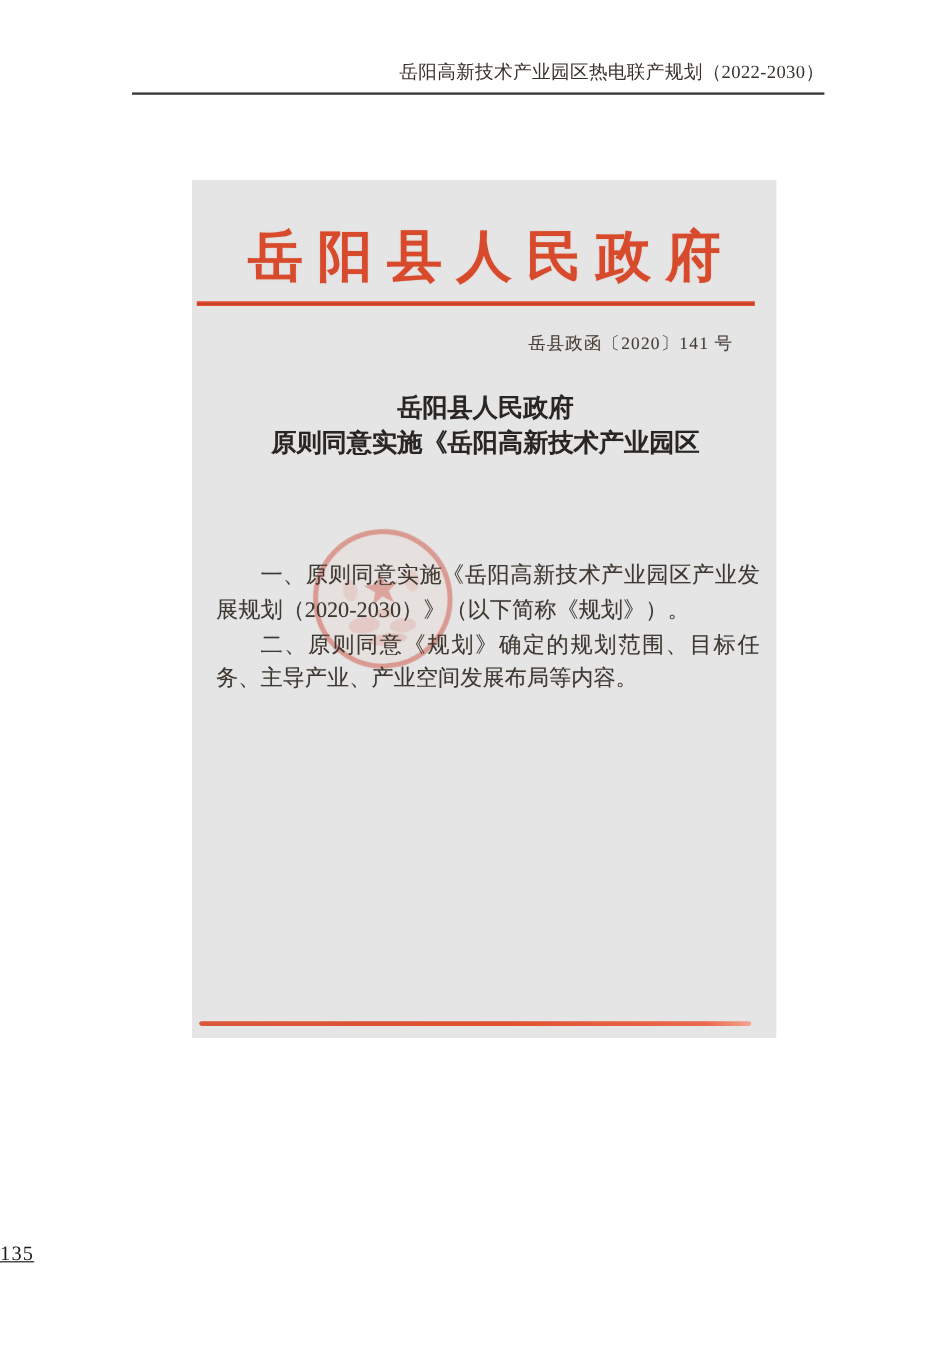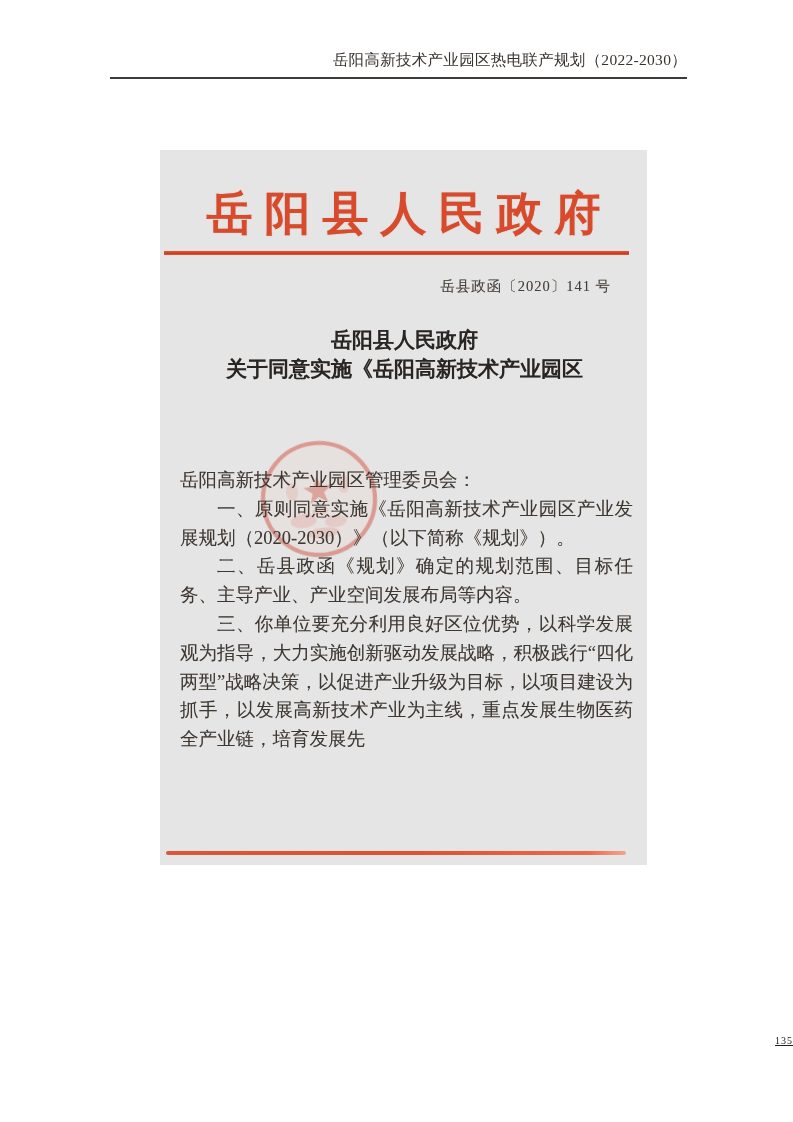--- a/index.html
+++ b/index.html
@@ -62,22 +62,22 @@
   }
 
   .bottom-line {
     position:absolute; top:701px; left:6px; width:460px; height:3.5px;
     border-radius:2px;
     background:linear-gradient(90deg,#d9573a,#e0512f 55%,#ea6a4e 92%,#f3a493);
   }
 
   
   .page-number {
-    position:absolute; top:1035px; left:0; width:100%; text-align:right;
-    font-size:10px; color:#22201e; letter-spacing:1px;text-decoration:underline;
+    position:absolute; top:1035px; left:0; width:100%; text-align:left;
+    font-size:17px; color:#22201e; letter-spacing:1px;text-decoration:underline;
   }
 </style>
 </head>
 <body>
 
 <div class="page">
 
   <div class="header-title">岳阳高新技术产业园区热电联产规划（2022-2030）</div>
   <div class="header-rule"></div>
 
@@ -85,40 +85,38 @@
   <div class="scan">
 
     <div class="letterhead">岳阳县人民政府</div>
 
     <div class="letter-rule"></div>
 
     <div class="doc-number">岳县政函〔2020〕141 号</div>
 
     <div class="doc-title">
       <div>岳阳县人民政府</div>
-      <div>关于同意实施《岳阳高新技术产业园区</div>
+      <div>原则同意实施《岳阳高新技术产业园区</div>
     </div>
 
     <svg class="seal" viewBox="0 0 124 124" xmlns="http://www.w3.org/2000/svg" aria-hidden="true">
       <circle cx="62" cy="62" r="56" fill="none" stroke="#ce5240" stroke-width="4.2" opacity="0.5"></circle>
       <circle cx="62" cy="62" r="56" fill="#e8907f" opacity="0.06"></circle>
       <polygon points="62,39 65.5,49.1 76.3,49.4 67.7,55.9 70.8,66.1 62,60 53.2,66.1 56.3,55.9 47.7,49.4 58.5,49.1" fill="#ce5240" opacity="0.42"></polygon>
       <ellipse cx="44" cy="82" rx="13" ry="7" fill="#d96a57" opacity="0.18"></ellipse>
       <ellipse cx="76" cy="86" rx="11" ry="6" fill="#d96a57" opacity="0.16"></ellipse>
       <ellipse cx="62" cy="96" rx="16" ry="5" fill="#d96a57" opacity="0.2"></ellipse>
       <ellipse cx="36" cy="52" rx="6" ry="9" fill="#d96a57" opacity="0.15"></ellipse>
       <ellipse cx="88" cy="50" rx="6" ry="9" fill="#d96a57" opacity="0.15"></ellipse>
       <ellipse cx="62" cy="74" rx="8" ry="4" fill="#d96a57" opacity="0.2"></ellipse>
     </svg>
 
     <div class="body-text">
-      <p class="salutation">岳阳高新技术产业园区管理委员会：</p>
       <p>一、原则同意实施《岳阳高新技术产业园区产业发展规划（2020-2030）》（以下简称《规划》）。</p>
-      <p>二、岳县政函《规划》确定的规划范围、目标任务、主导产业、产业空间发展布局等内容。</p>
-      <p>三、你单位要充分利用良好区位优势，以科学发展观为指导，大力实施创新驱动发展战略，积极践行“四化两型”战略决策，以促进产业升级为目标，以项目建设为抓手，以发展高新技术产业为主线，重点发展生物医药全产业链，培育发展先</p>
+      <p>二、原则同意《规划》确定的规划范围、目标任务、主导产业、产业空间发展布局等内容。</p>
     </div>
 
     <div class="bottom-line"></div>
   </div>
 
   <div class="page-number">135</div>
 
 </div>
 
 </body></html>

